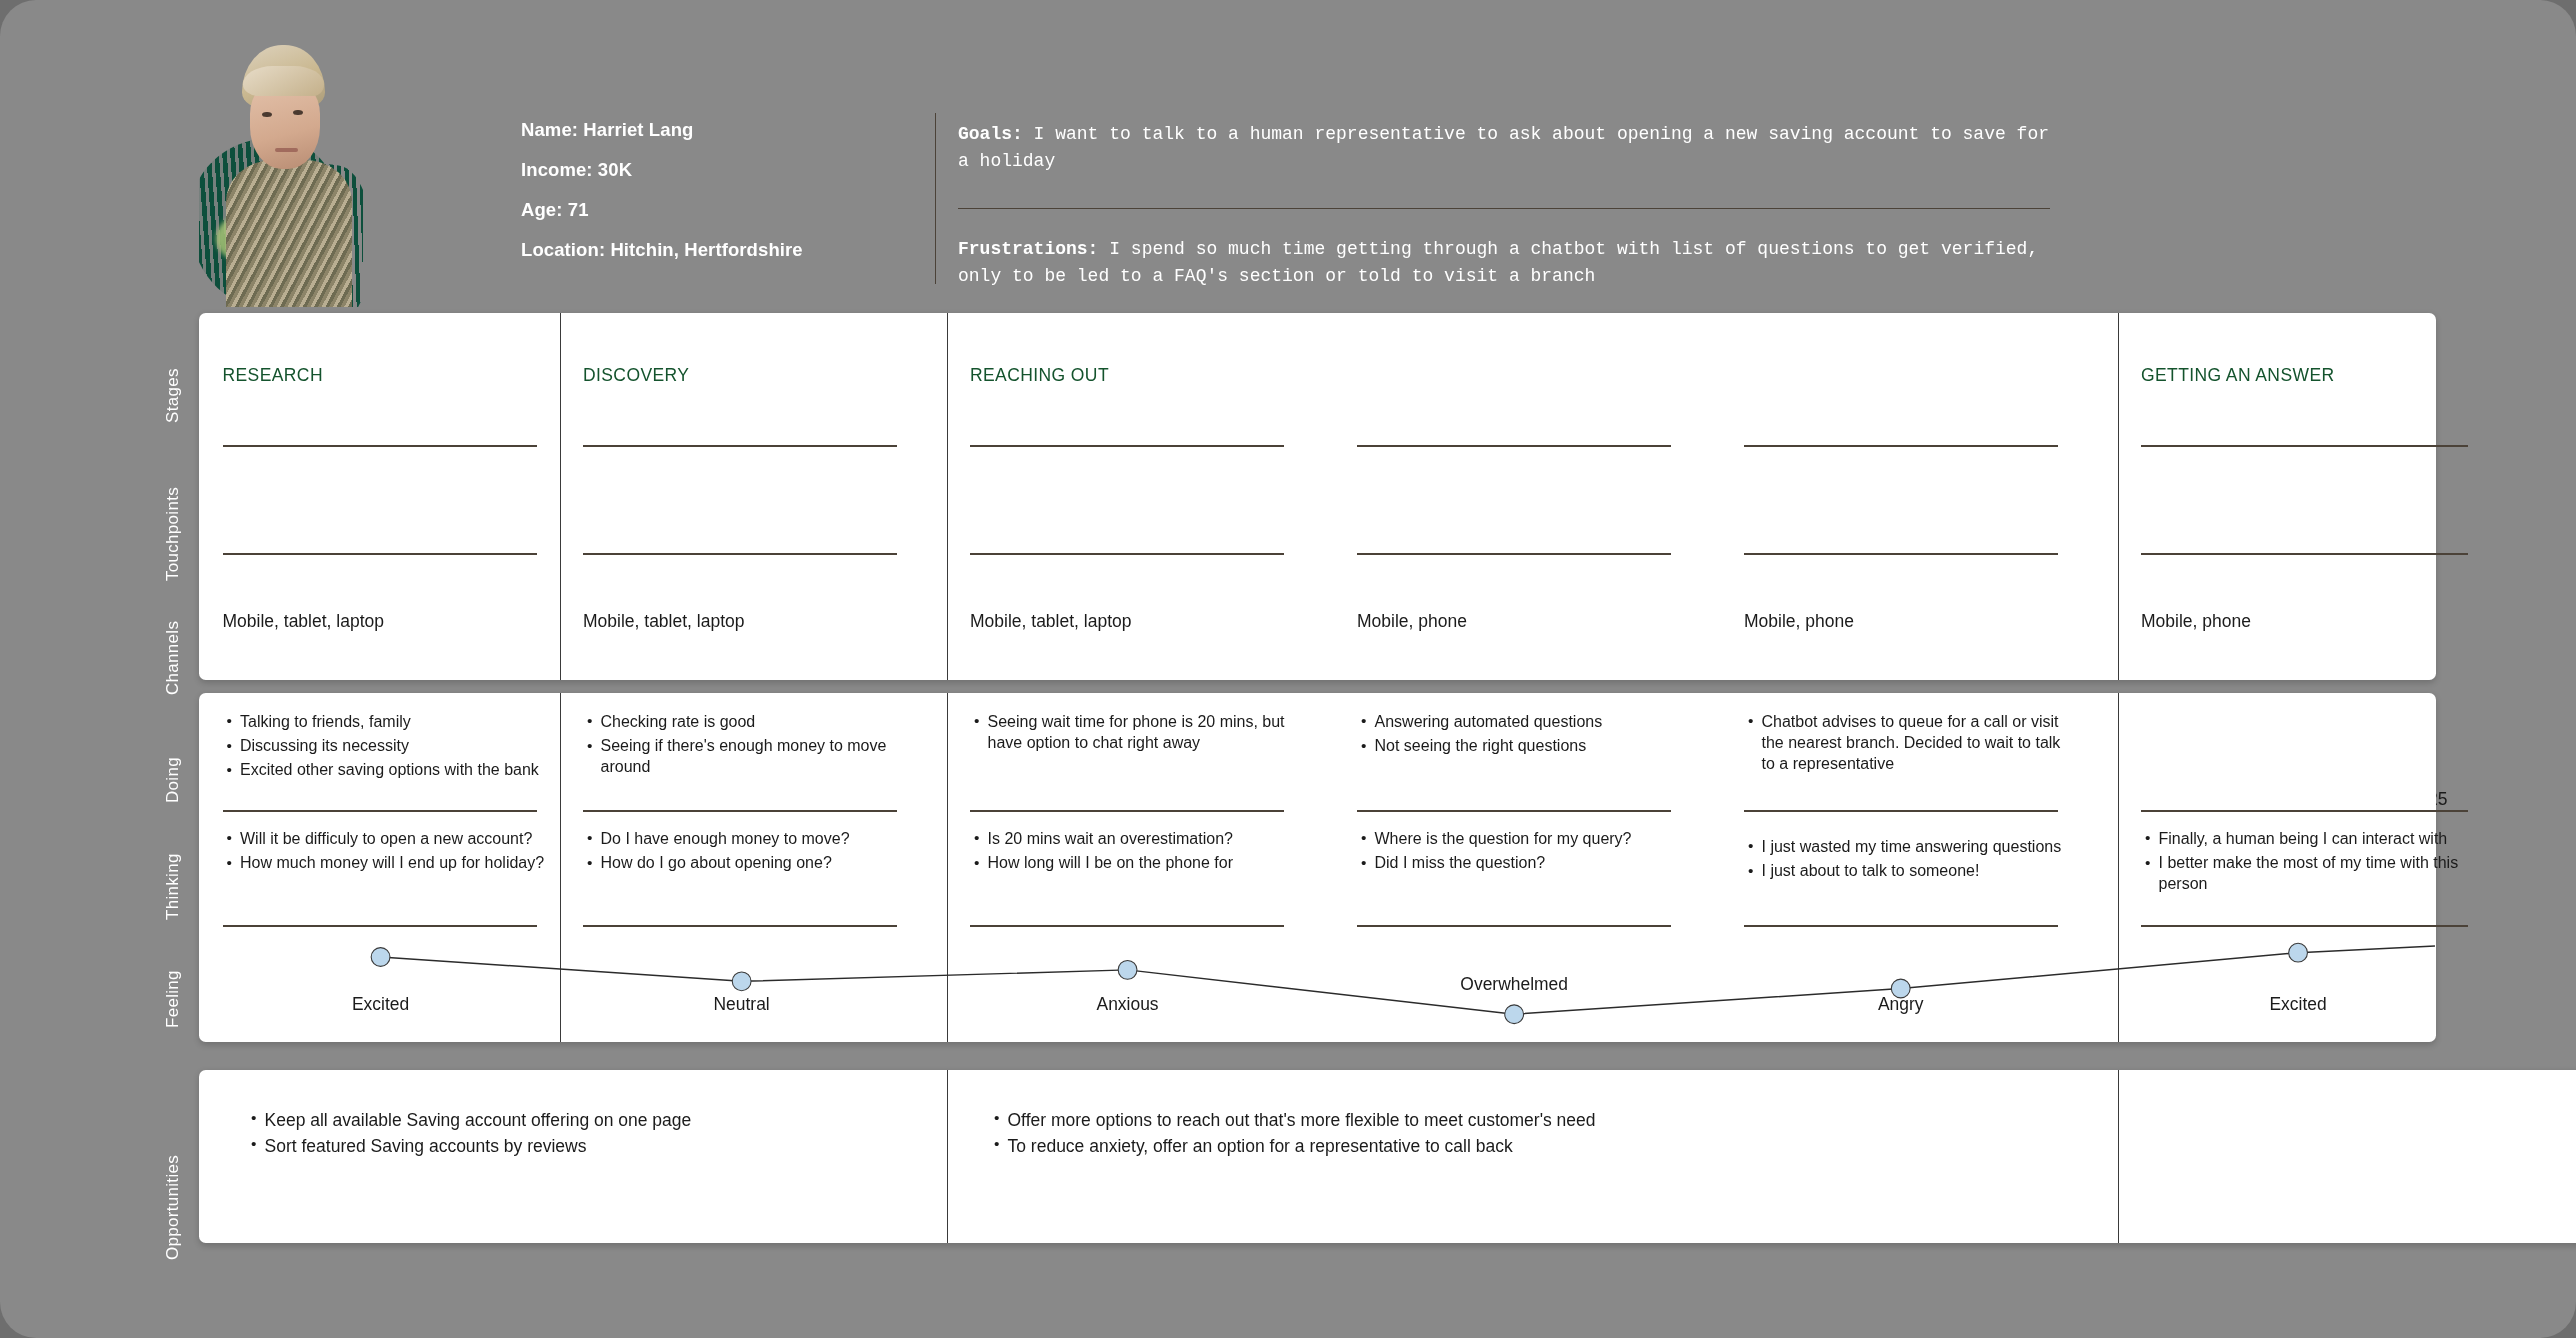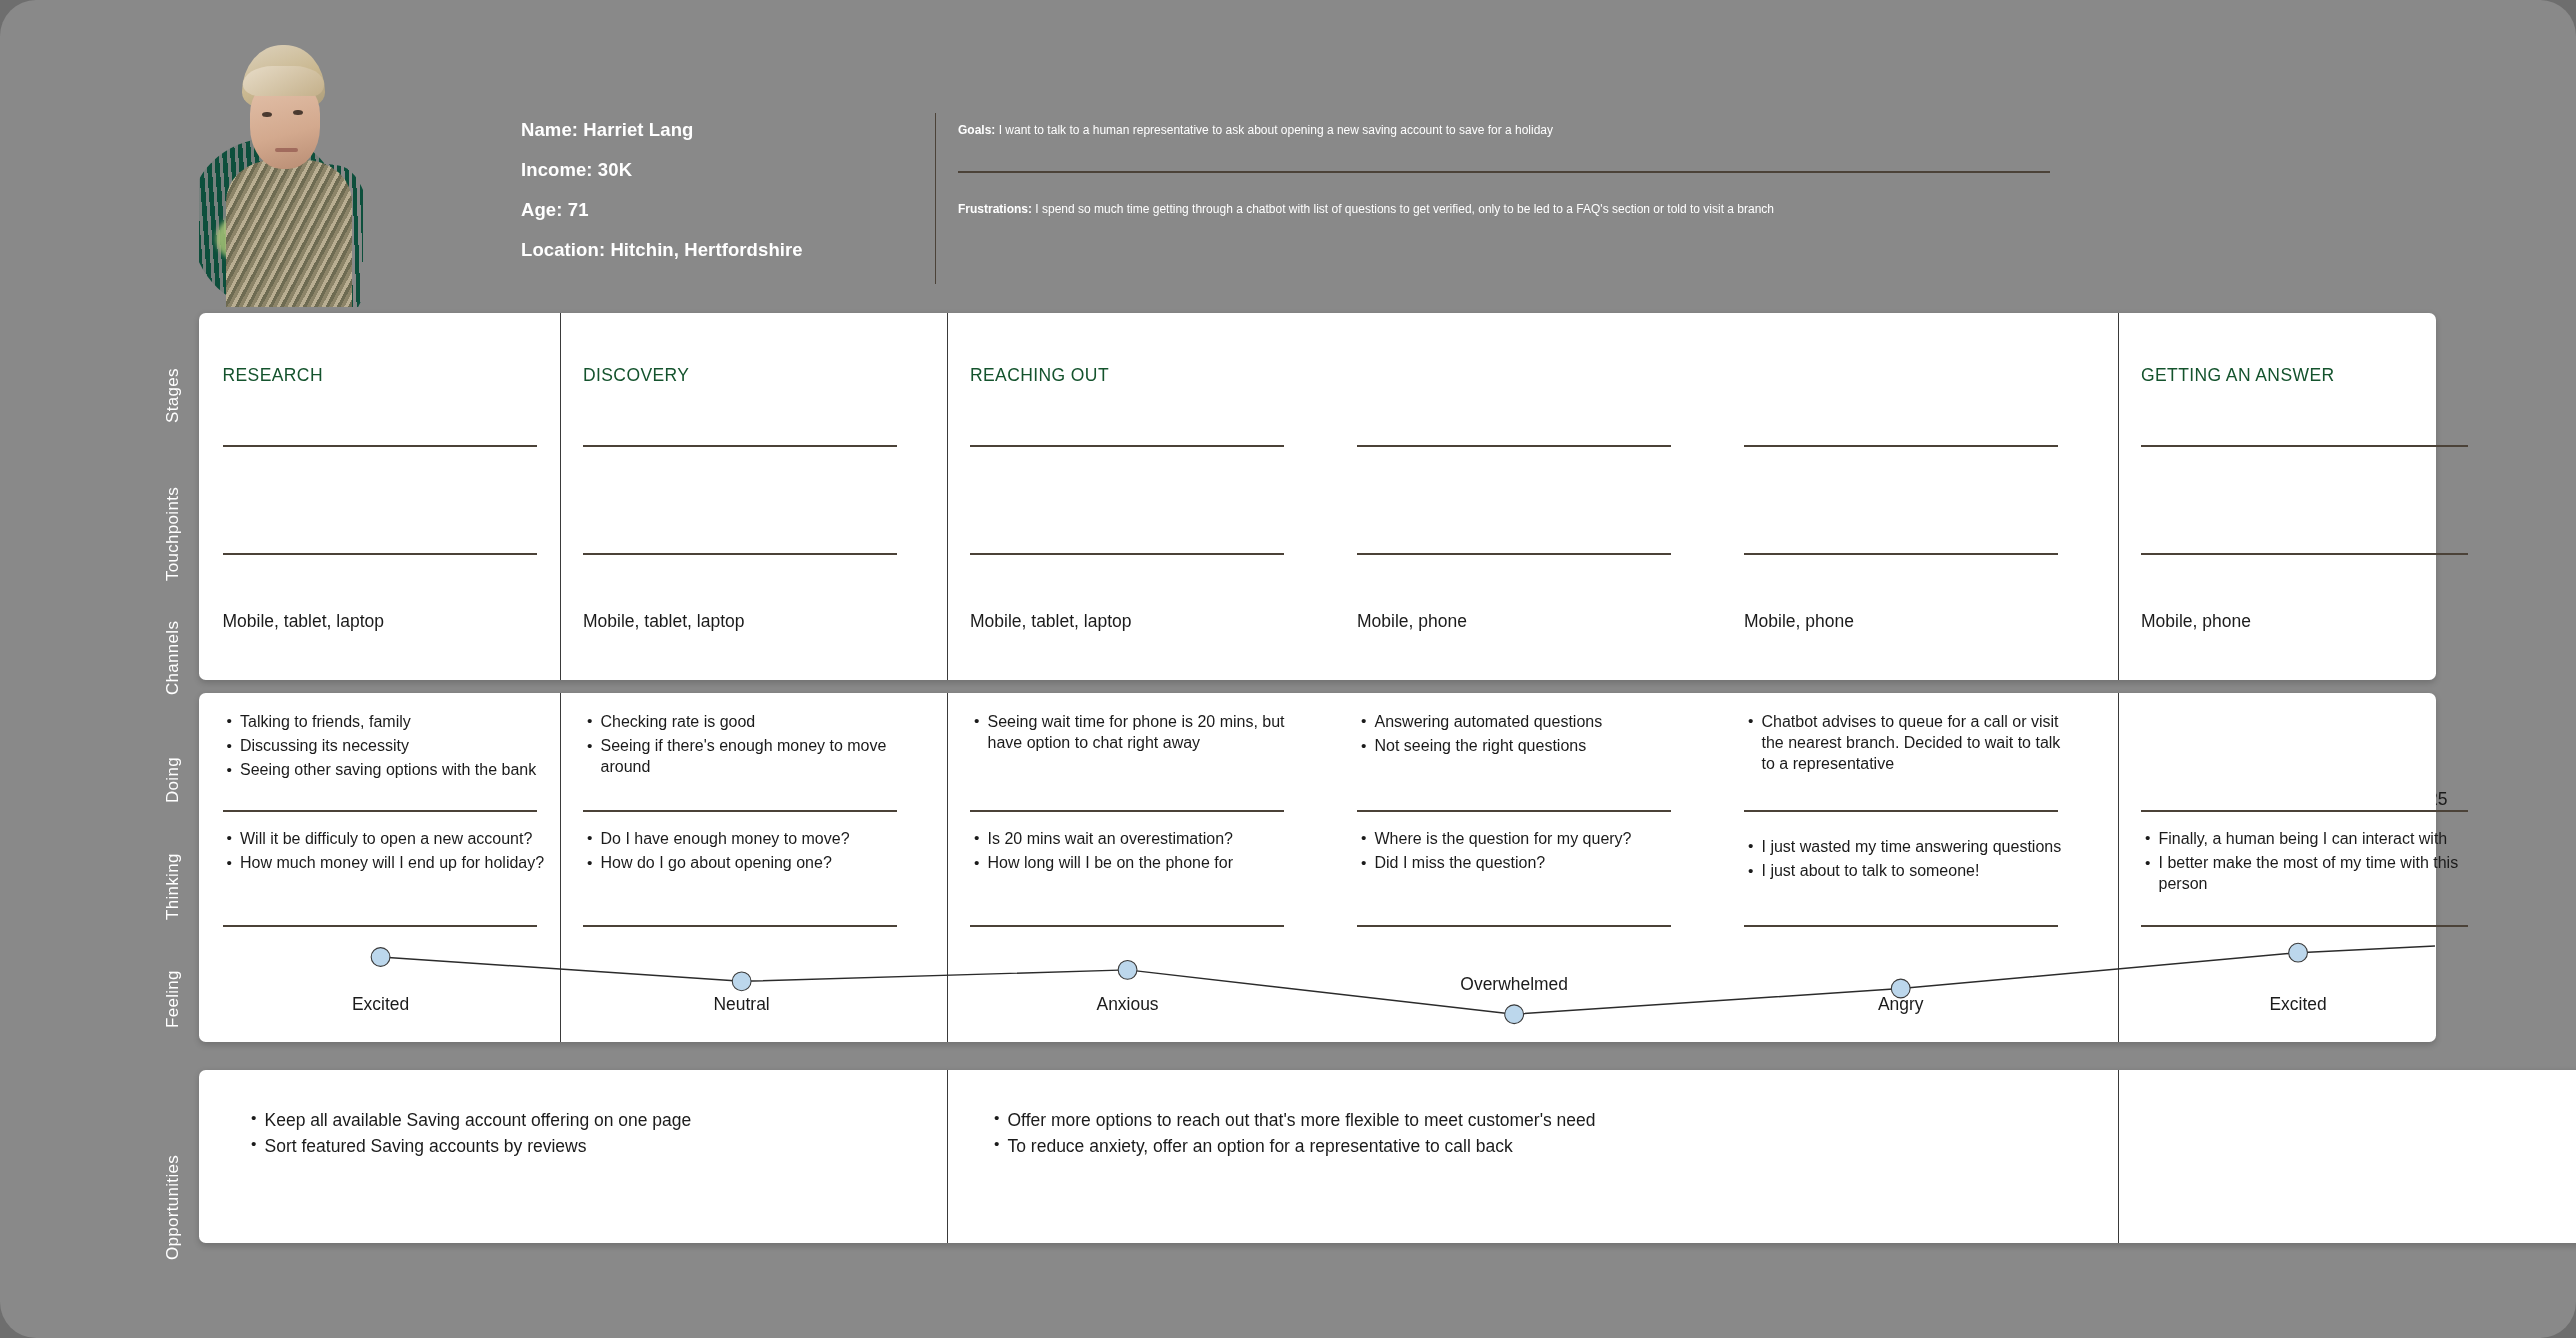--- a/index.html
+++ b/index.html
@@ -99,21 +99,21 @@
 
   #persona-divider {
     position: absolute; left: 935px; top: 113px;
     width: 1.3px; height: 171px;
     background: #4b4238;
   }
   #persona-right {
     position: absolute; left: 958px; top: 121px;
     width: 1095px;
   }
-  .pr-block { color: #fff; font-size: 12px; line-height: 1.52; }
+  .pr-block { color: #fff; font-size: 18px; line-height: 1.52; font-family: Liberation Mono, monospace; }
   .pr-block b { font-weight: 700; }
   #pr-hr {
     width: 1092px; height: 1.3px; background: #4b4238;
     margin: 32px 0 27px 0;
   }
 
   
   .rowlabel {
     position: absolute;
     color: #ffffff;
@@ -257,21 +257,21 @@
 
   <div class="card" id="card-mid">
 
     <div class="vdiv" style="left:361px;  top:0; height:349px;"></div>
     <div class="vdiv" style="left:748px; top:0; height:349px;"></div>
     <div class="vdiv" style="left:1919px; top:0; height:349px;"></div>
 
     <ul class="bullets" style="position:absolute; left:23.5px;   top:19px; width:323px;">
         <li>Talking to friends, family</li>
         <li>Discussing its necessity</li>
-        <li>Seeing other saving options with the bank</li>
+        <li>Excited other saving options with the bank</li>
       </ul>
     <ul class="bullets" style="position:absolute; left:384px;  top:19px; width:323px;">
         <li>Checking rate is good</li>
         <li>Seeing if there's enough money to move around</li>
       </ul>
     <ul class="bullets" style="position:absolute; left:771px; top:19px; width:316px;">
         <li>Seeing wait time for phone is 20 mins, but have option to chat right away</li>
       </ul>
     <ul class="bullets" style="position:absolute; left:1158px; top:19px; width:316px;">
         <li>Answering automated questions</li>

